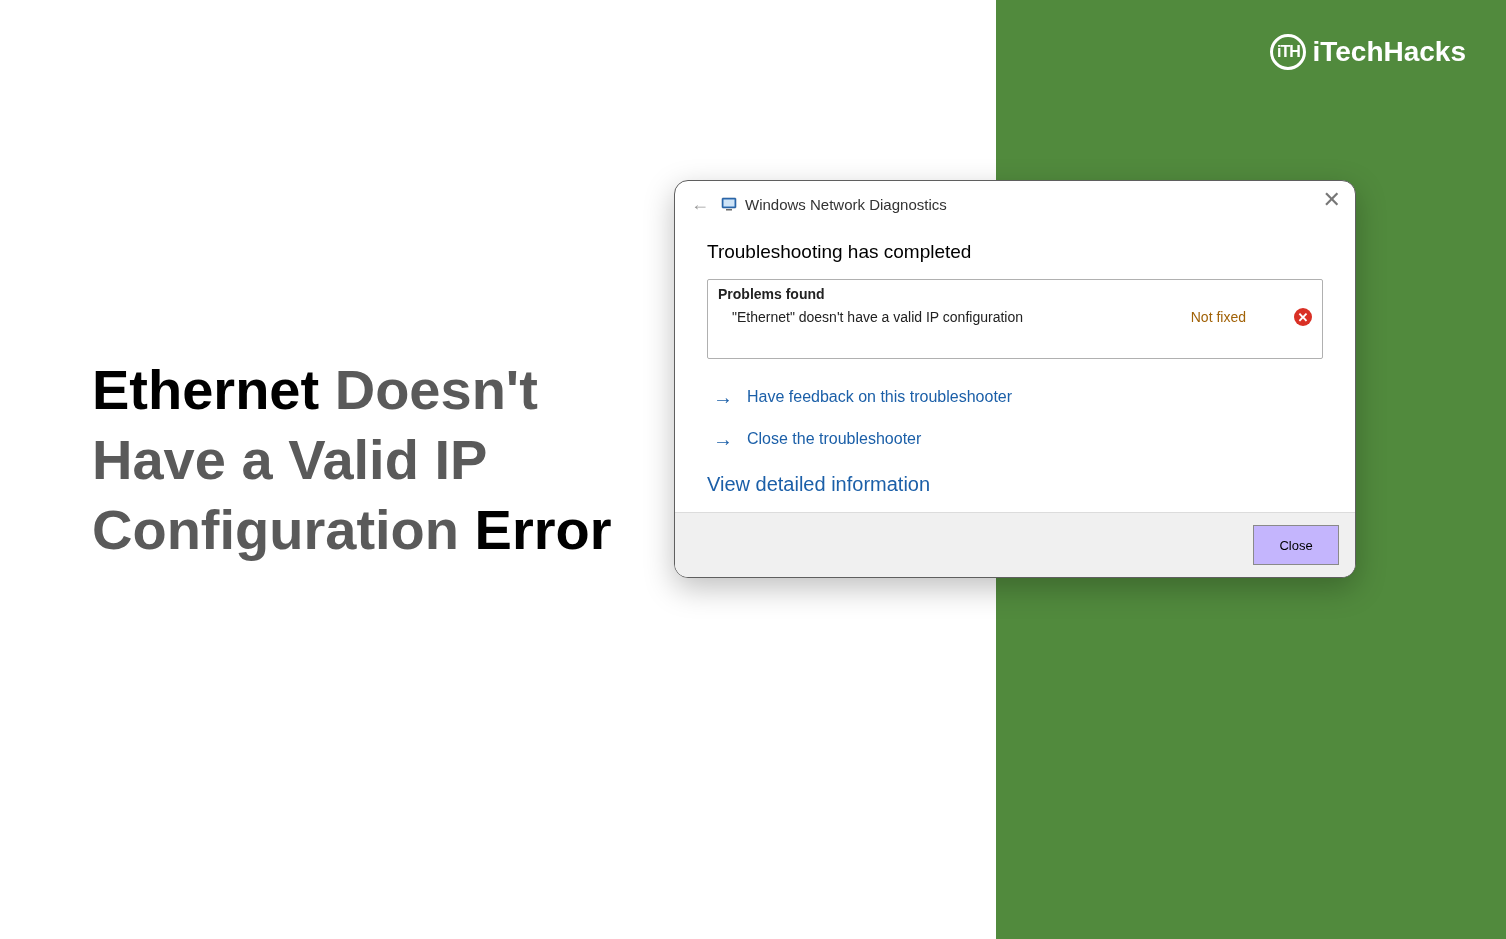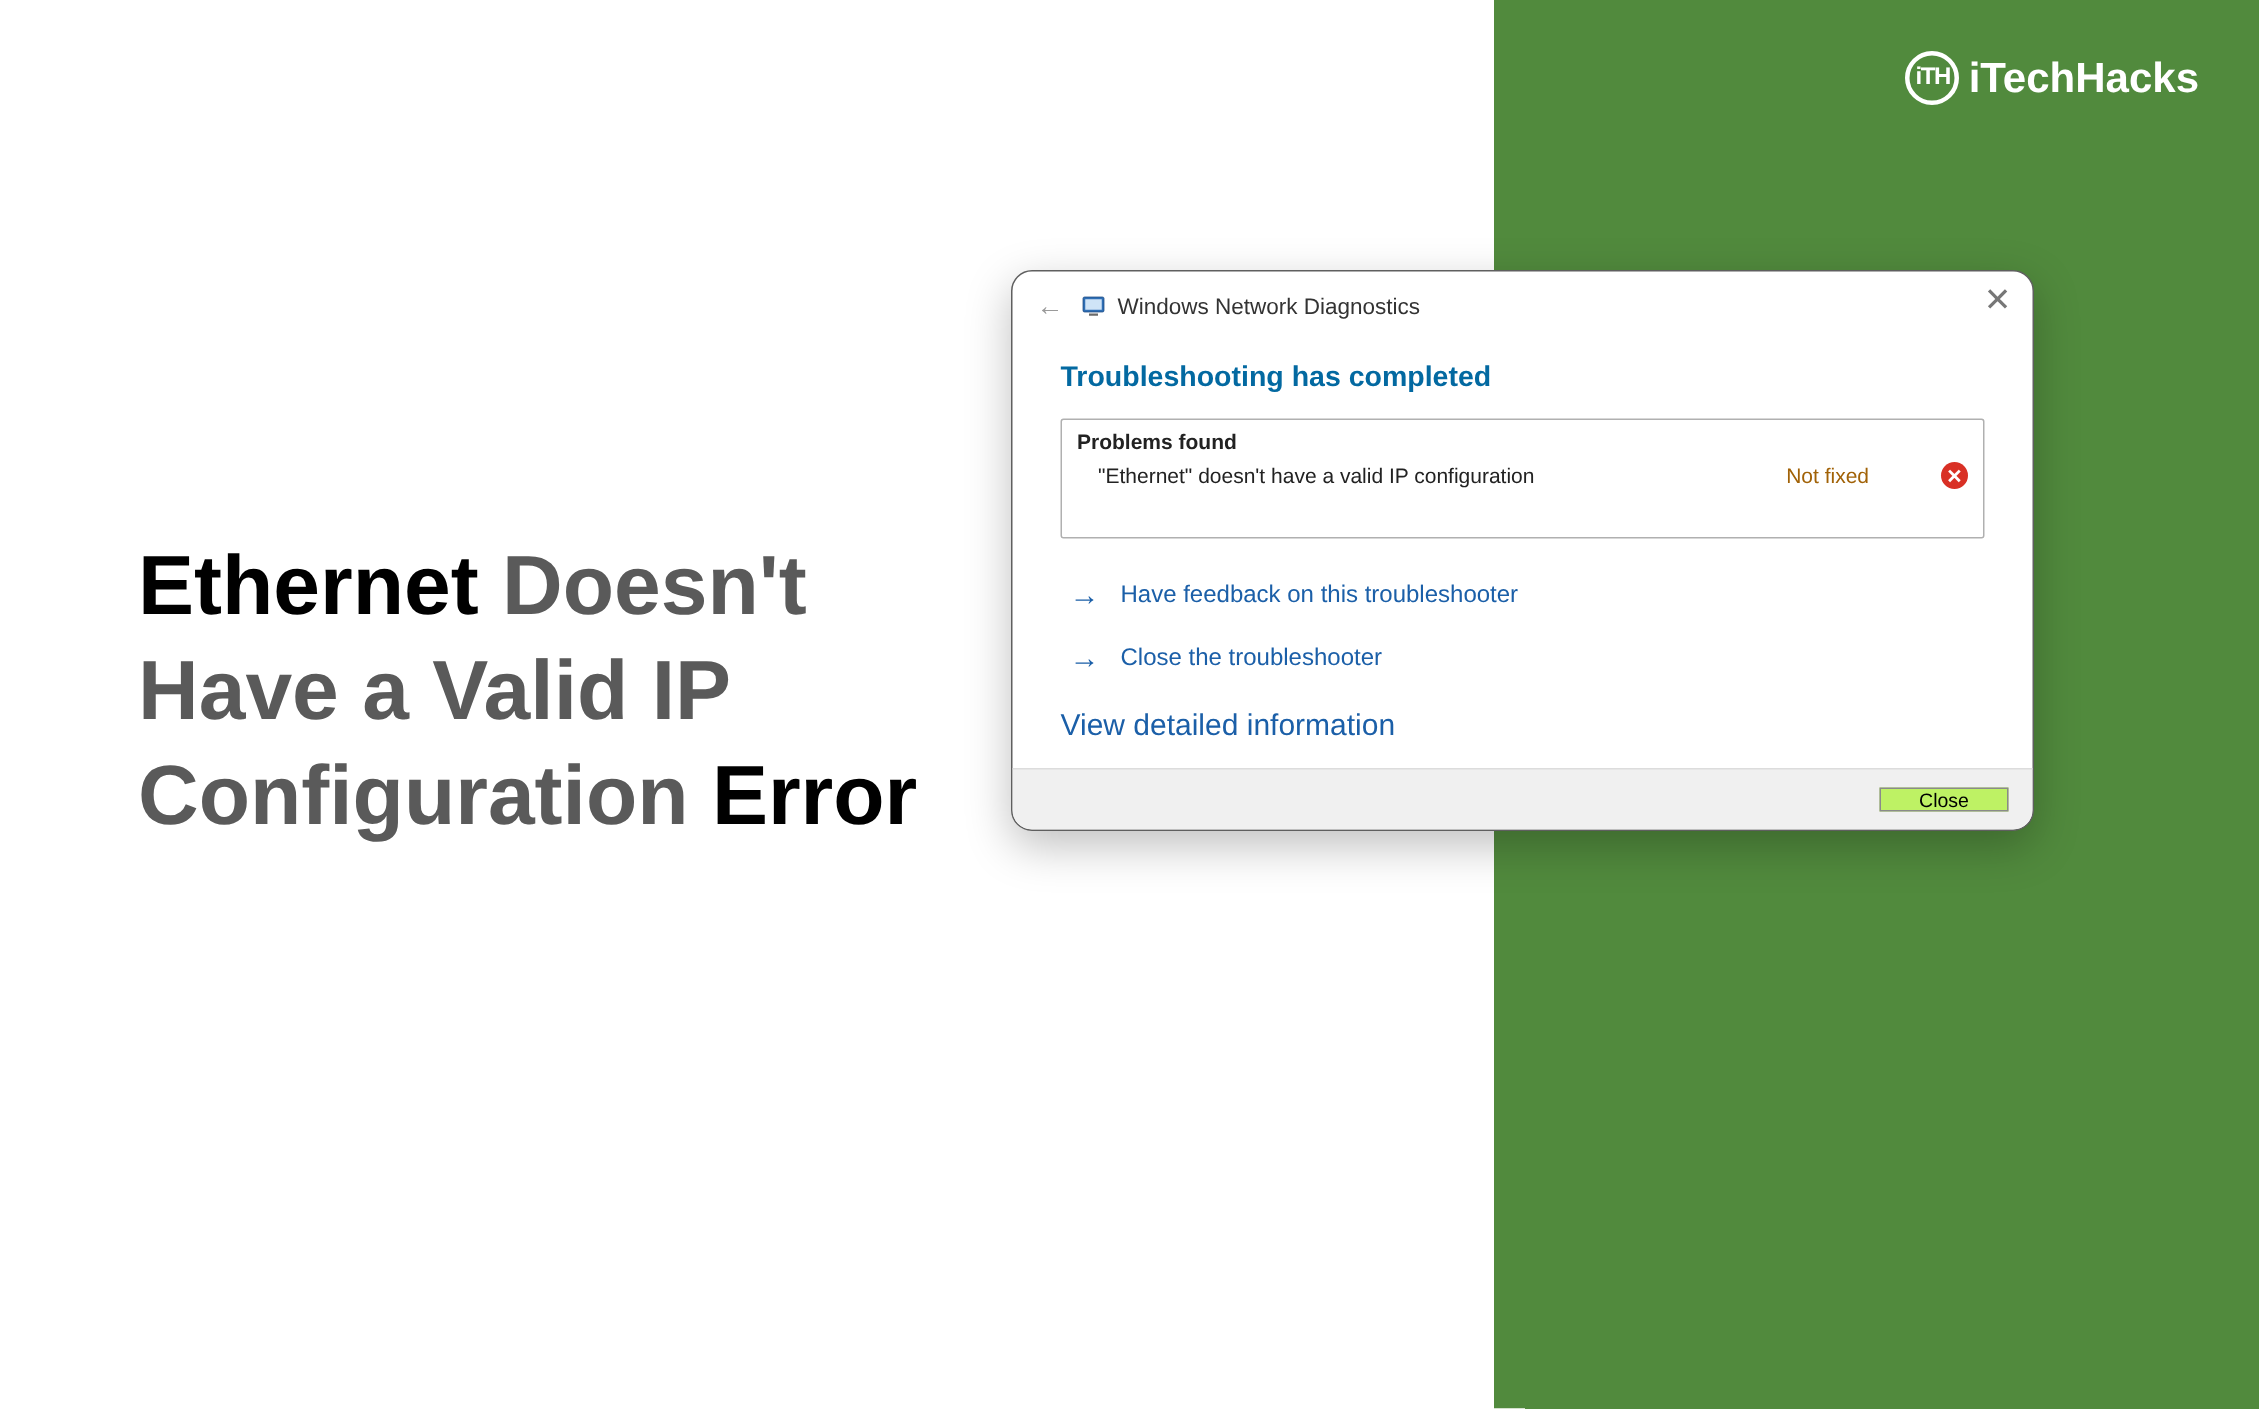--- a/index.html
+++ b/index.html
@@ -101,23 +101,23 @@
     color: #777;
     font-size: 22px;
     line-height: 1;
     cursor: pointer;
   }
 
   .dialog-body {
     padding: 20px 32px 10px 32px;
   }
   .section-heading {
-    color: #0369a1;
+    color: #000000;
     font-size: 19px;
-    font-weight: 700;
+    font-weight: 400;
     margin-bottom: 16px;
   }
   .section-desc {
     font-size: 14px;
     color: #222;
     line-height: 1.45;
     margin-bottom: 14px;
   }
 
   .problems-box {
@@ -186,23 +186,23 @@
 
   .dialog-footer {
     background: #f0f0f0;
     border-top: 1px solid #dcdcdc;
     padding: 12px 16px;
     display: flex;
     justify-content: flex-end;
   }
   .close-btn {
     min-width: 86px;
-    height: 16px;
+    height: 40px;
     font-size: 13px;
-    background: #bef264;
+    background: #c4b5fd;
     border: 1px solid #8a8a8a;
     cursor: pointer;
     padding: 0 18px;
   }
 </style>
 </head>
 <body>
 
 <div class="green-panel"></div>
 

